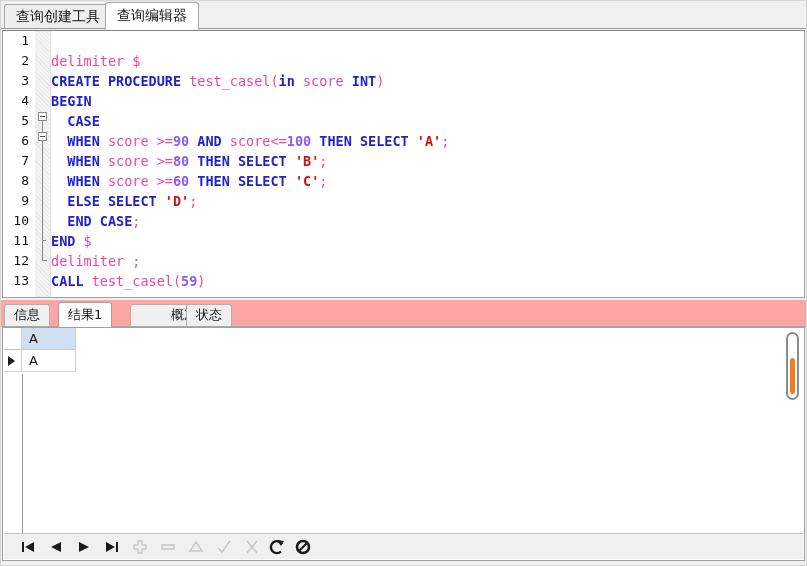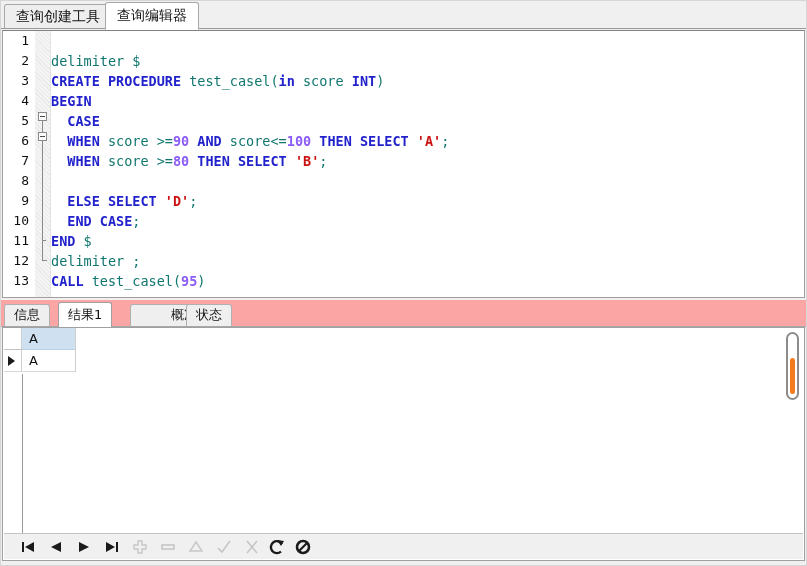--- a/index.html
+++ b/index.html
@@ -113,21 +113,21 @@
     left: 48px;
     font-family: "DejaVu Sans Mono", monospace;
     font-size: 13.5px;
     line-height: 20px;
     white-space: pre;
     color: #101010;
   }
   .kw  { color: #2222cc; font-weight: bold; }
   .num { color: #8b5cf6; font-weight: bold; }
   .str { color: #cc1111; font-weight: bold; }
-  .pln { color: #0f766e; }
+  .pln { color: #ec4899; }
 
   
   .foldbox {
     position: absolute;
     width: 9px; height: 9px;
     box-sizing: border-box;
     border: 1px solid #8a8a8a;
     background: #fbfbfb;
     left: 35px;
   }
@@ -349,40 +349,41 @@
         <div class="crow">
           <div class="lnum">6</div>
           <div class="cline"><span class="kw">  WHEN</span><span class="pln"> score &gt;=</span><span class="num">90</span><span class="kw"> AND</span><span class="pln"> score&lt;=</span><span class="num">100</span><span class="kw"> THEN SELECT </span><span class="str">'A'</span><span class="pln">;</span></div>
         </div>
         <div class="crow">
           <div class="lnum">7</div>
           <div class="cline"><span class="kw">  WHEN</span><span class="pln"> score &gt;=</span><span class="num">80</span><span class="kw"> THEN SELECT </span><span class="str">'B'</span><span class="pln">;</span></div>
         </div>
         <div class="crow">
           <div class="lnum">8</div>
+          <div class="cline"><span class="kw">  WHEN</span><span class="pln"> score &gt;=</span><span class="num">60</span><span class="kw"> THEN SELECT </span><span class="str">'C'</span><span class="pln">;</span></div>
         </div>
         <div class="crow">
           <div class="lnum">9</div>
           <div class="cline"><span class="kw">  ELSE SELECT </span><span class="str">'D'</span><span class="pln">;</span></div>
         </div>
         <div class="crow">
           <div class="lnum">10</div>
           <div class="cline"><span class="kw">  END CASE</span><span class="pln">;</span></div>
         </div>
         <div class="crow">
           <div class="lnum">11</div>
           <div class="cline"><span class="kw">END</span><span class="pln"> $</span></div>
         </div>
         <div class="crow">
           <div class="lnum">12</div>
           <div class="cline"><span class="pln">delimiter ;</span></div>
         </div>
         <div class="crow">
           <div class="lnum">13</div>
-          <div class="cline"><span class="kw">CALL</span><span class="pln"> test_casel(</span><span class="num">95</span><span class="pln">)</span></div>
+          <div class="cline"><span class="kw">CALL</span><span class="pln"> test_casel(</span><span class="num">59</span><span class="pln">)</span></div>
         </div>
       </div>
   </div>
 
   <div class="btabstrip">
     <div class="btab" style="left:4px;">
       <span>信息</span>
     </div>
     <div class="btab active" style="left:58px;">
       <span>结果1</span>

